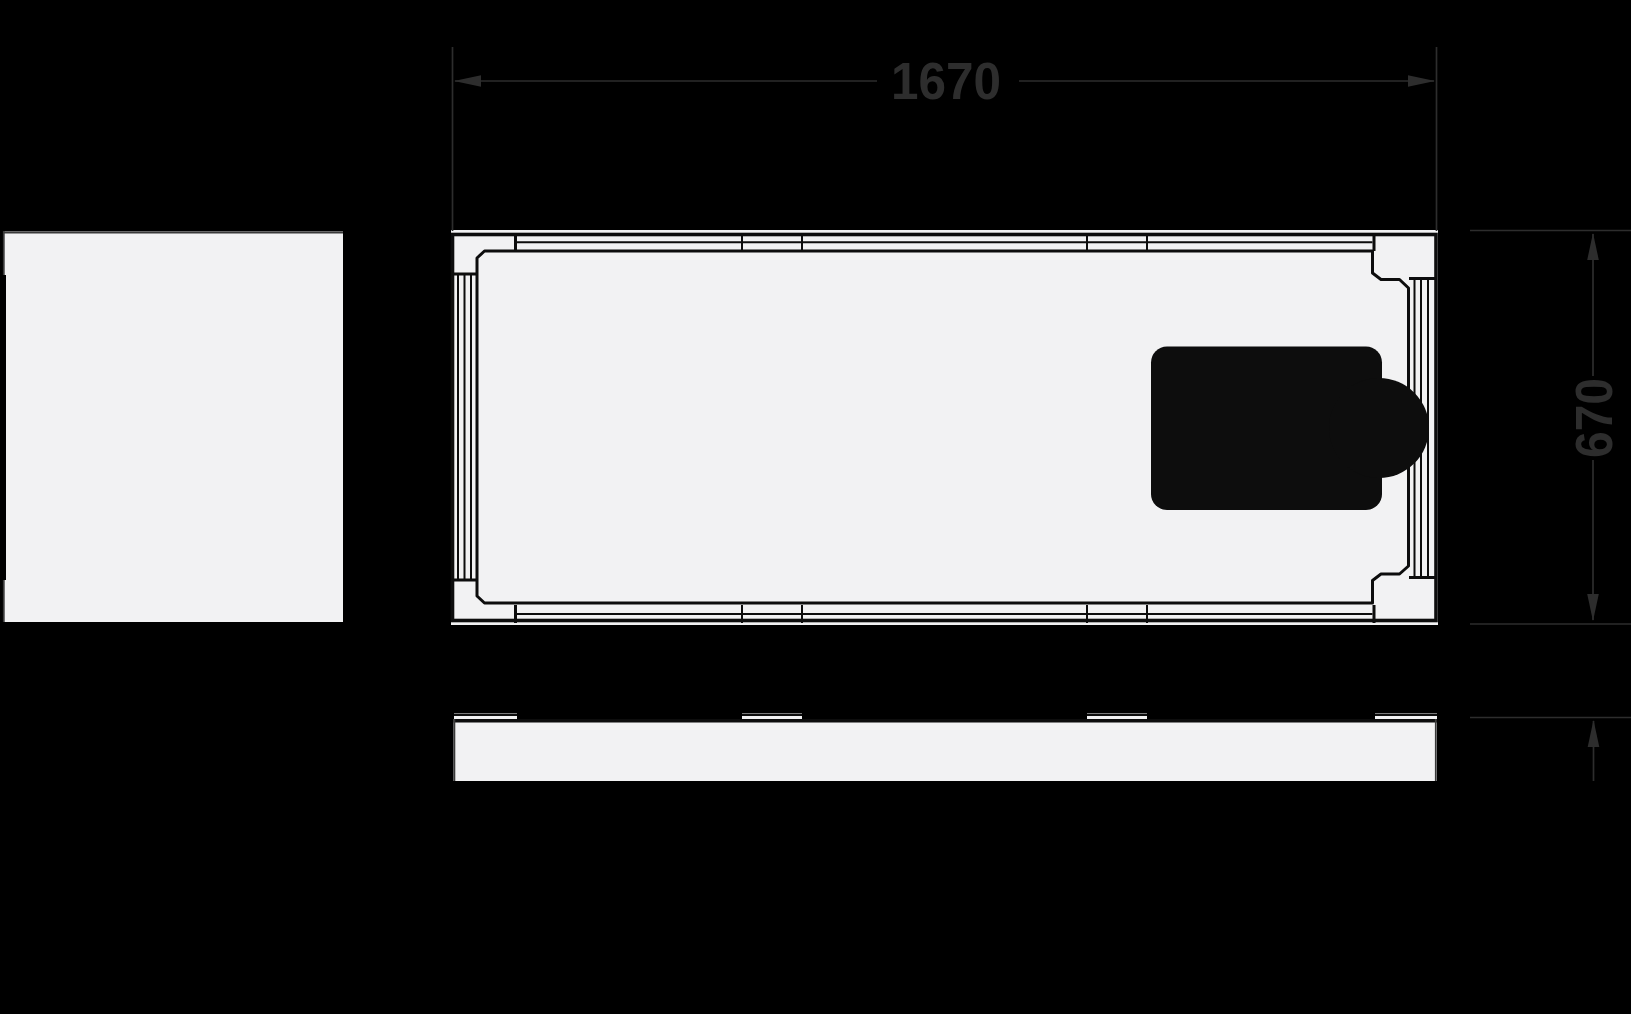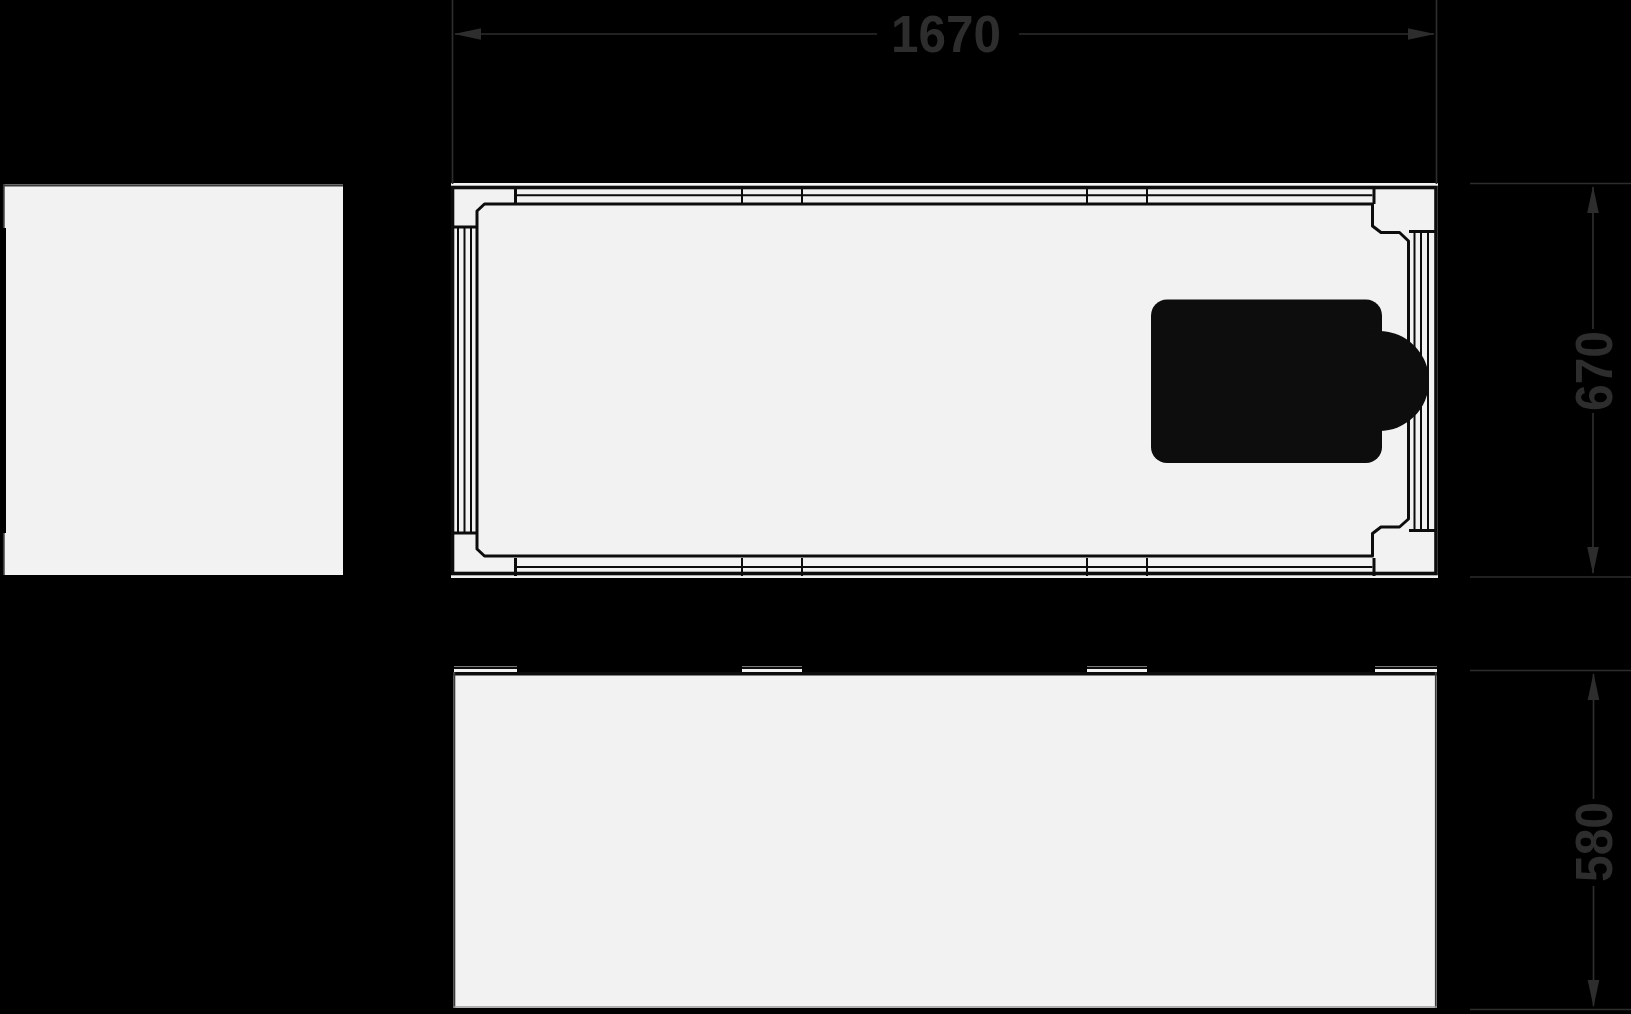--- a/index.html
+++ b/index.html
@@ -1,16 +1,16 @@
 <!DOCTYPE html>
 <html><head>
 <meta charset="utf-8">
 <style>
   html,body{margin:0;padding:0;background:#000;}
-  .stage{position:relative;width:1631px;height:1014px;background:#f9a8d4;overflow:hidden;}
+  .stage{position:relative;width:1631px;height:734px;background:#f9a8d4;overflow:hidden;margin-top:47px;}
   svg{display:block;}
   .dimtext{
     font-family:"Liberation Sans","DejaVu Sans",sans-serif;
     font-weight:700;
     font-size:51px;
   }
 </style>
 </head>
 <body>
 

